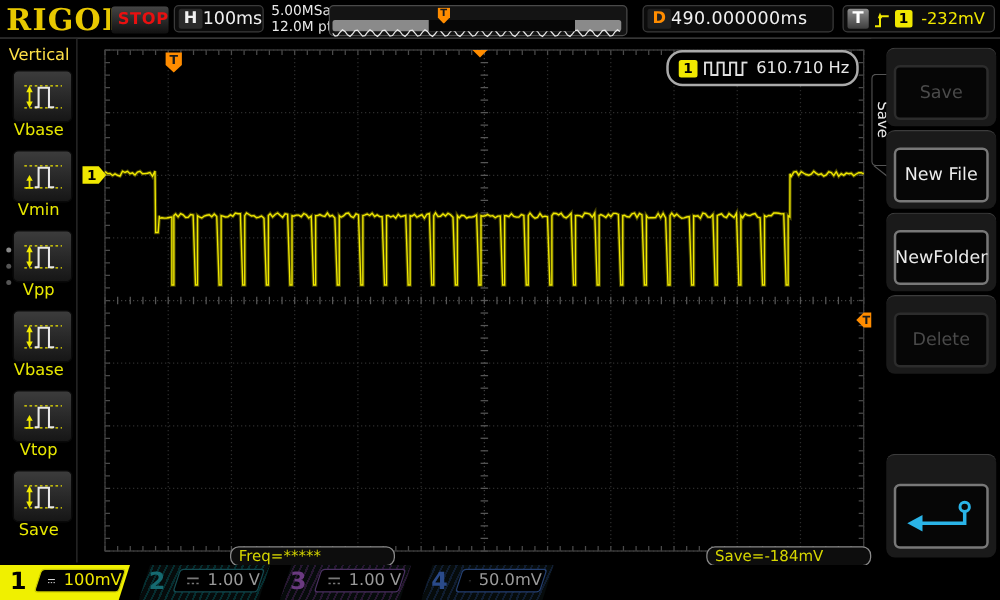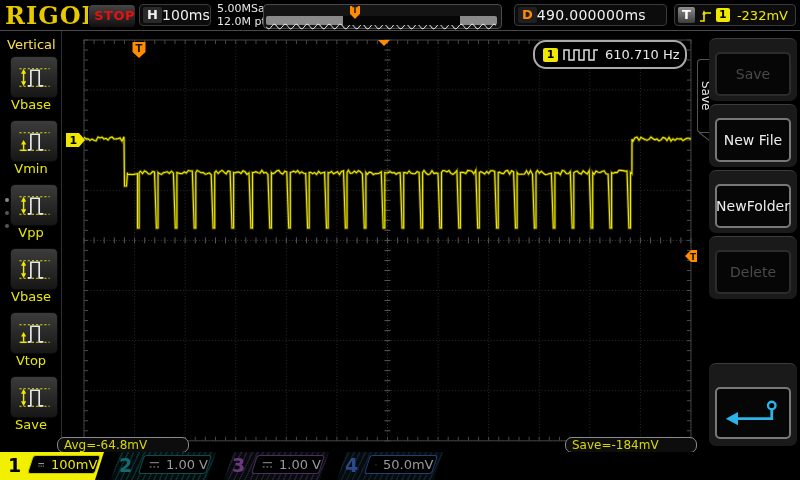--- a/index.html
+++ b/index.html
@@ -587,21 +587,21 @@
       <div class="menu-btn on" id="back-btn">
         <svg width="60" height="30" viewBox="0 0 64 30">
           <circle cx="52" cy="7" r="4" fill="none" stroke="#2ab4e8" stroke-width="2.5"></circle>
           <path d="M52,11 V21 H14" fill="none" stroke="#2ab4e8" stroke-width="3"></path>
           <polygon points="16,14 16,28 3,21" fill="#2ab4e8"></polygon>
         </svg>
       </div>
     </div>
   </div>
 
-  <div class="meas" style="left:57px">Avg=-64.8mV</div>
+  <div class="meas" style="left:184px">Freq=*****</div>
   <div class="meas" style="left:565px">Save=-184mV</div>
 
   <div id="chbar">
     <div id="ch1" class="ch">
       <span class="num">1</span>
       <div class="box">
         <svg class="coup" viewBox="0 0 12 9">
           <path d="M1,2 H11" stroke="#e0e0e0" stroke-width="1.4"></path>
           <path d="M1,6.5 H3 M5,6.5 H7 M9,6.5 H11" stroke="#e0e0e0" stroke-width="1.4"></path>
         </svg>

